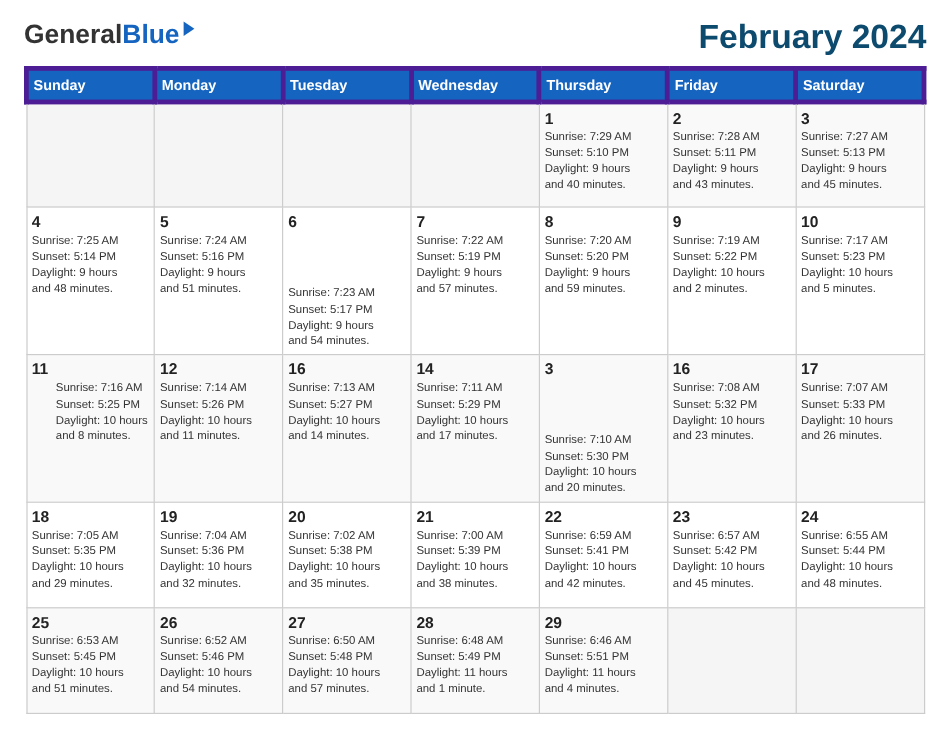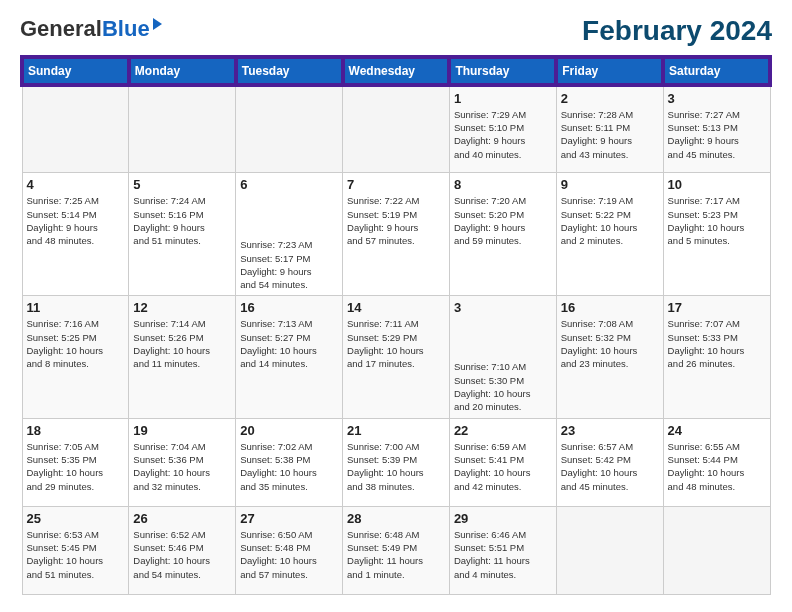--- a/index.html
+++ b/index.html
@@ -199,21 +199,21 @@
             <span class="day-number">10</span>
             <div class="day-info" style="white-space: pre-line;">Sunrise: 7:17 AM
 Sunset: 5:23 PM
 Daylight: 10 hours
 and 5 minutes.</div>
           </td>
         </tr>
         <tr>
           <td>
             <span class="day-number">11</span>
-            <div class="day-info" style="white-space: pre-line;">Sunrise: 7:16 AM
+            <div class="day-info" style="white-space: pre-line; margin-left: 20px;">Sunrise: 7:16 AM
 Sunset: 5:25 PM
 Daylight: 10 hours
 and 8 minutes.</div>
           </td>
           <td>
             <span class="day-number">12</span>
             <div class="day-info" style="white-space: pre-line;">Sunrise: 7:14 AM
 Sunset: 5:26 PM
 Daylight: 10 hours
 and 11 minutes.</div>

